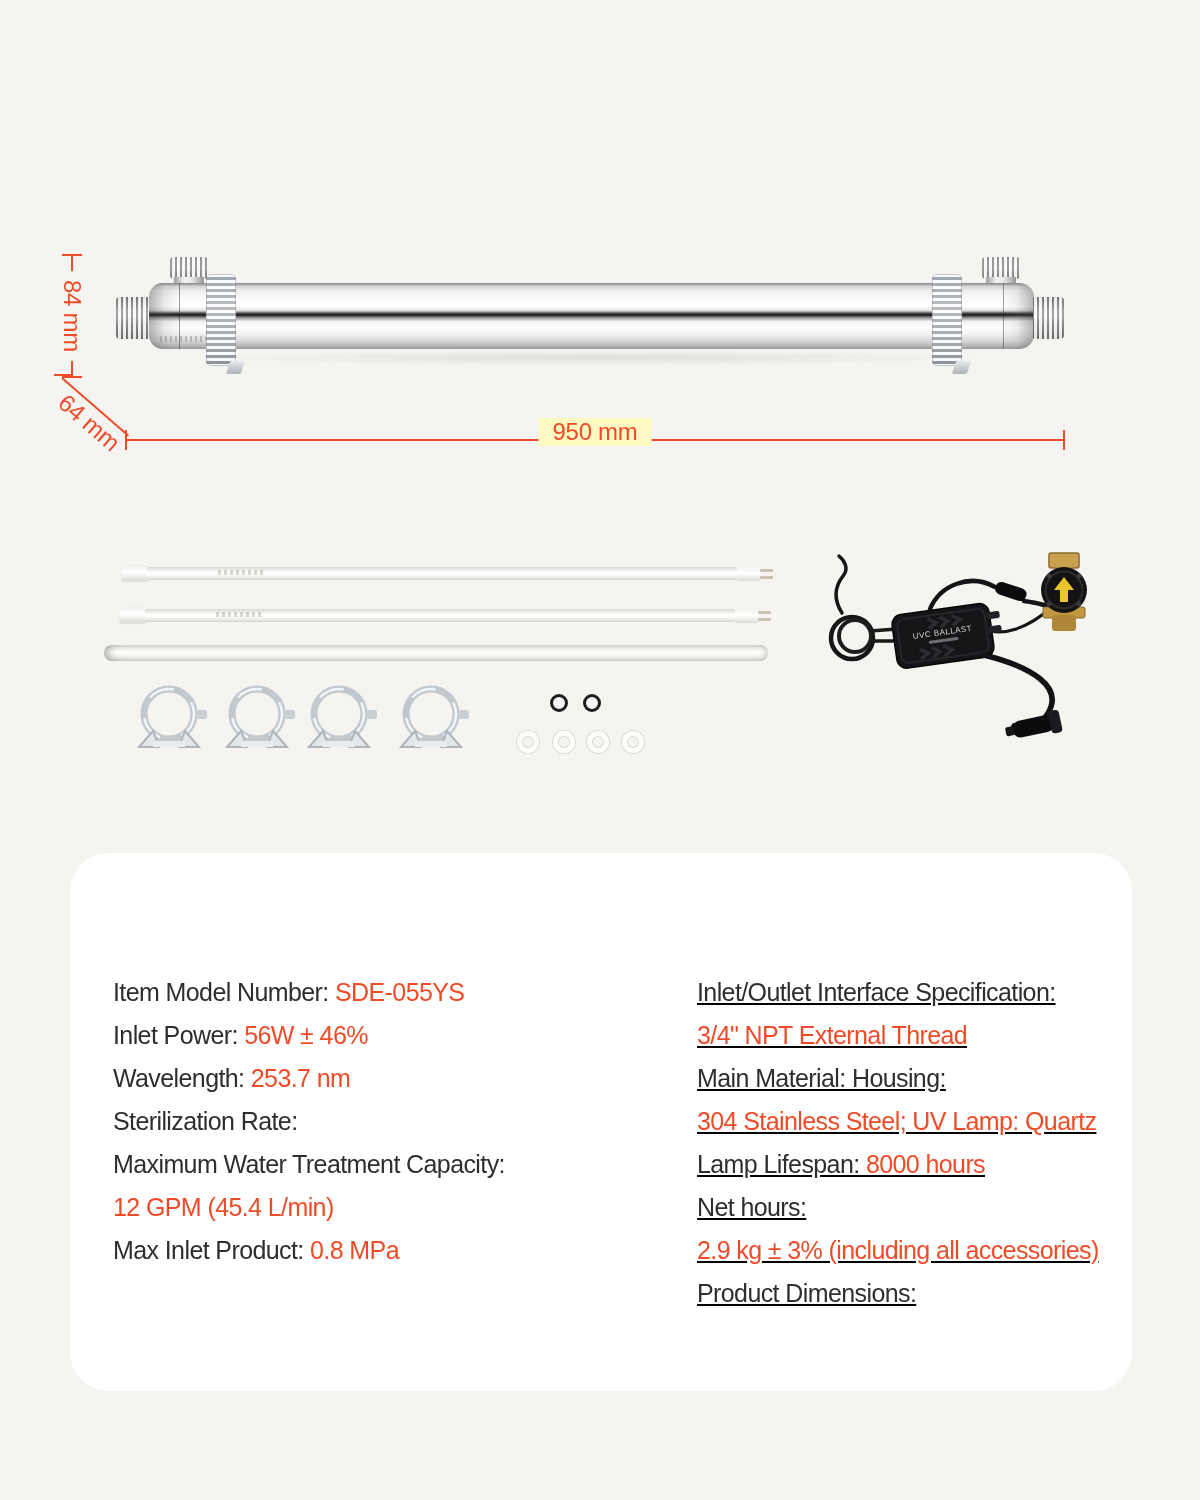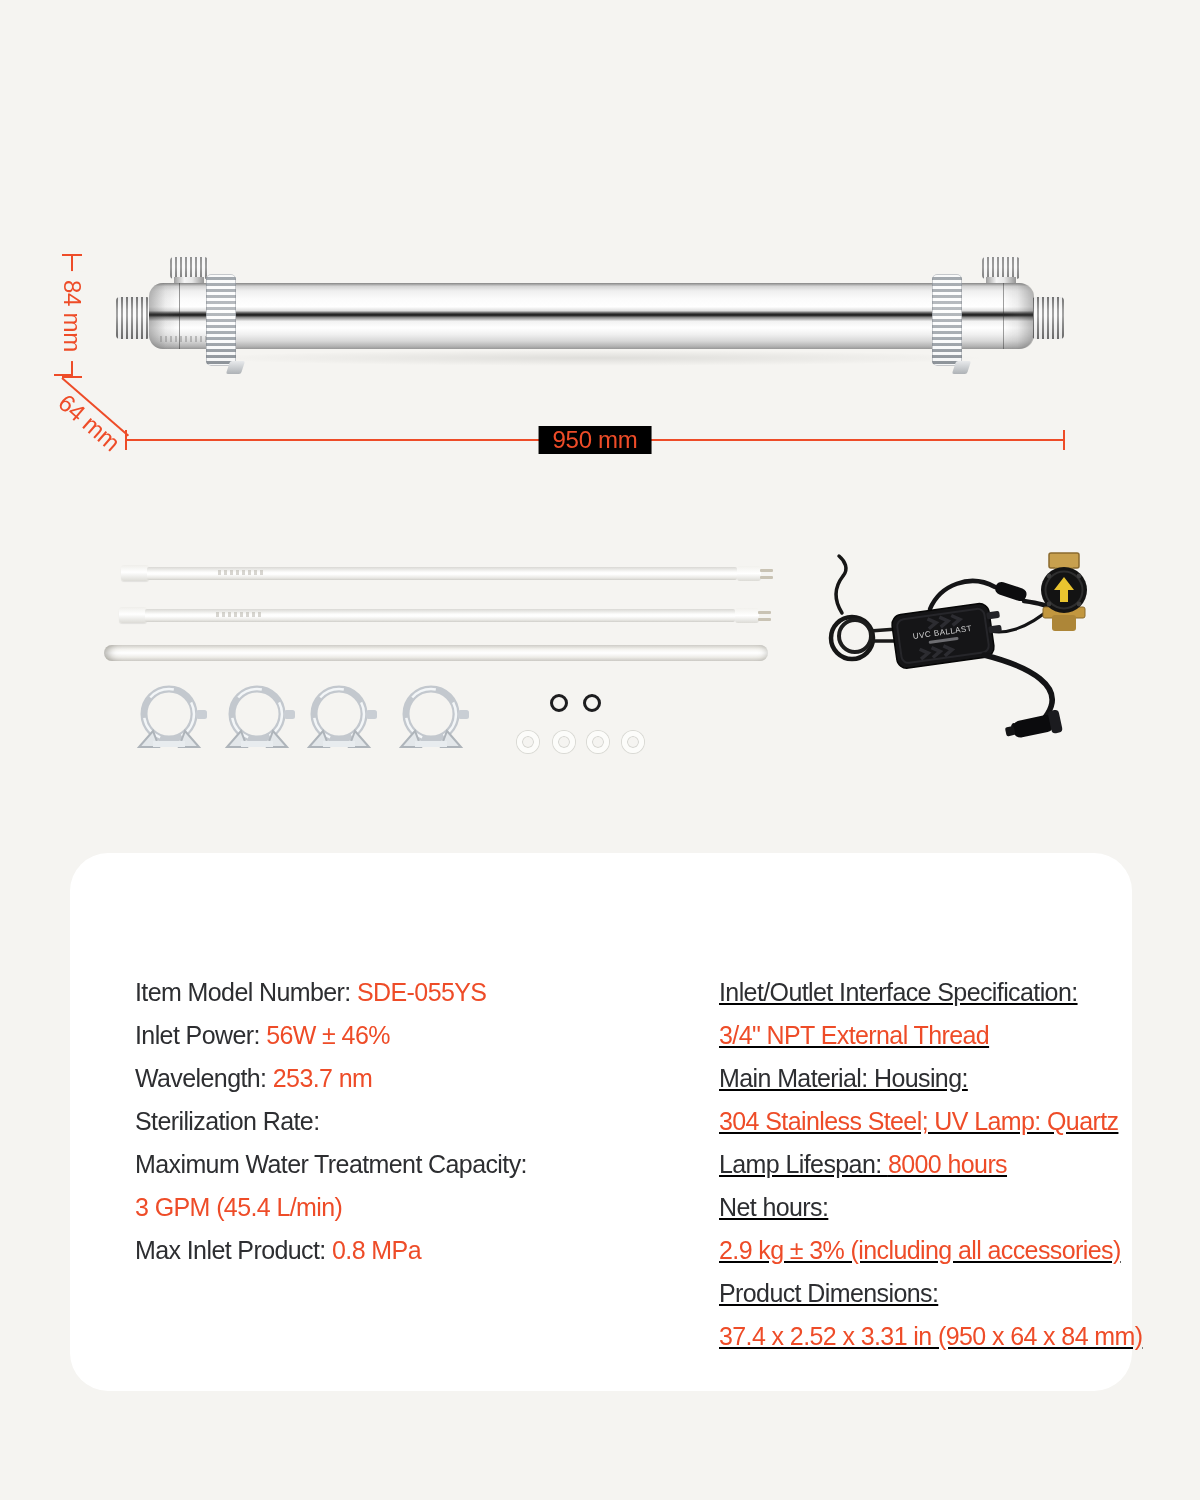--- a/index.html
+++ b/index.html
@@ -18,21 +18,21 @@
   .dim-v .vline{position:absolute;left:15px;top:2px;width:2px;height:120px;background:#ee4c28;}
   .dim-v .dim-text{position:absolute;left:16px;top:62px;transform:translate(-50%,-50%) rotate(90deg);background:#f5f4f1;padding:0 9px;}
   .dim-d{left:54px;top:374px;width:100px;height:72px;}
   .dim-d .tick{position:absolute;left:0;top:0;width:18px;height:2px;background:#ee4c28;}
   .dim-d .dline{position:absolute;left:8px;top:3px;width:88px;height:2px;background:#ee4c28;transform:rotate(41deg);transform-origin:0 50%;}
   .dim-d .dim-text{position:absolute;left:4px;top:8px;transform:rotate(41deg);transform-origin:0 50%;background:#f5f4f1;padding:0 5px;}
   .dim-h{left:125px;top:430px;width:940px;height:22px;}
   .dim-h .tickv{position:absolute;top:0;width:2px;height:20px;background:#ee4c28;}
   .dim-h .tickv.r{right:0;}
   .dim-h .hline{position:absolute;left:2px;right:2px;top:9px;height:2px;background:#ee4c28;}
-  .dim-h .dim-text{position:absolute;left:50%;top:10px;transform:translate(-50%,-50%);background:#000000;padding:0 14px;}
+  .dim-h .dim-text{position:absolute;left:50%;top:2px;transform:translate(-50%,-50%);background:#fef9c3;padding:0 14px;}
 
   
   .tube-shadow{left:200px;top:350px;width:790px;height:16px;border-radius:50%;
     background:radial-gradient(ellipse,rgba(60,60,55,.12),rgba(0,0,0,0) 70%);}
   .nipple{top:297px;height:42px;border-radius:4px;
     background:repeating-linear-gradient(90deg,rgba(95,95,95,.55) 0 2px,rgba(252,252,252,.85) 2px 5px),
                linear-gradient(180deg,#8a8a8a,#e9e9e9 30%,#f4f4f4 45%,#bdbdbd 65%,#757575);}
   .nipple.l{left:116px;width:34px;}
   .nipple.r{left:1032px;width:32px;}
   .port-thread{top:257px;width:38px;height:22px;border-radius:4px;z-index:0;
@@ -76,21 +76,21 @@
     background:linear-gradient(180deg,#d8d6d1,#f7f6f3 30%,#ffffff 50%,#efeeea 75%,#d5d3ce);
     box-shadow:inset 9px 0 8px -5px rgba(110,108,100,.5), inset -6px 0 6px -4px rgba(130,128,120,.35);}
 
   
   .oring-black{width:12px;height:12px;border:3.5px solid #1d1d1f;border-radius:50%;background:transparent;}
   .oring-white{width:12px;height:12px;border:5.5px solid #fcfcfa;border-radius:50%;background:transparent;
     box-shadow:0 0 0 1px #d9d9d4, inset 0 0 0 1px #d4d4cf;}
 
   
   .card{left:70px;top:853px;width:1062px;height:538px;background:#ffffff;border-radius:38px;}
-  .spec-col{position:absolute;top:118px;margin-left:22px;}
+  .spec-col{position:absolute;top:118px;}
   .spec-col.left{left:43px;}
   .spec-col.right{left:627px;text-decoration:underline;}
   .spec-row{height:43px;line-height:43px;font-size:25px;letter-spacing:-0.6px;white-space:nowrap;}
   .sl{color:#2d2e31;}
   .sv{color:#ee4c28;}
 </style>
 </head>
 <body>
 
 <div class="abs dim-v">
@@ -232,27 +232,26 @@
   </g>
 </svg>
 
 <div class="abs card">
   <div class="spec-col left">
     <div class="spec-row"><span class="sl">Item Model Number: </span><span class="sv">SDE-055YS</span></div>
     <div class="spec-row"><span class="sl">Inlet Power: </span><span class="sv">56W ± 46%</span></div>
     <div class="spec-row"><span class="sl">Wavelength: </span><span class="sv">253.7 nm</span></div>
     <div class="spec-row"><span class="sl">Sterilization Rate:</span><span class="sv"></span></div>
     <div class="spec-row"><span class="sl">Maximum Water Treatment Capacity:</span><span class="sv"></span></div>
-    <div class="spec-row"><span class="sl"></span><span class="sv">3 GPM (45.4 L/min)</span></div>
+    <div class="spec-row"><span class="sl"></span><span class="sv">12 GPM (45.4 L/min)</span></div>
     <div class="spec-row"><span class="sl">Max Inlet Product: </span><span class="sv">0.8 MPa</span></div>
   </div>
   <div class="spec-col right">
     <div class="spec-row"><span class="sl">Inlet/Outlet Interface Specification:</span><span class="sv"></span></div>
     <div class="spec-row"><span class="sl"></span><span class="sv">3/4" NPT External Thread</span></div>
     <div class="spec-row"><span class="sl">Main Material: Housing:</span><span class="sv"></span></div>
     <div class="spec-row"><span class="sl"></span><span class="sv">304 Stainless Steel; UV Lamp: Quartz</span></div>
     <div class="spec-row"><span class="sl">Lamp Lifespan: </span><span class="sv">8000 hours</span></div>
     <div class="spec-row"><span class="sl">Net hours:</span><span class="sv"></span></div>
     <div class="spec-row"><span class="sl"></span><span class="sv">2.9 kg ± 3% (including all accessories)</span></div>
     <div class="spec-row"><span class="sl">Product Dimensions:</span><span class="sv"></span></div>
-    <div class="spec-row"><span class="sl"></span><span class="sv">37.4 x 2.52 x 3.31 in (950 x 64 x 84 mm)</span></div>
   </div>
 </div>
 
 </body></html>

